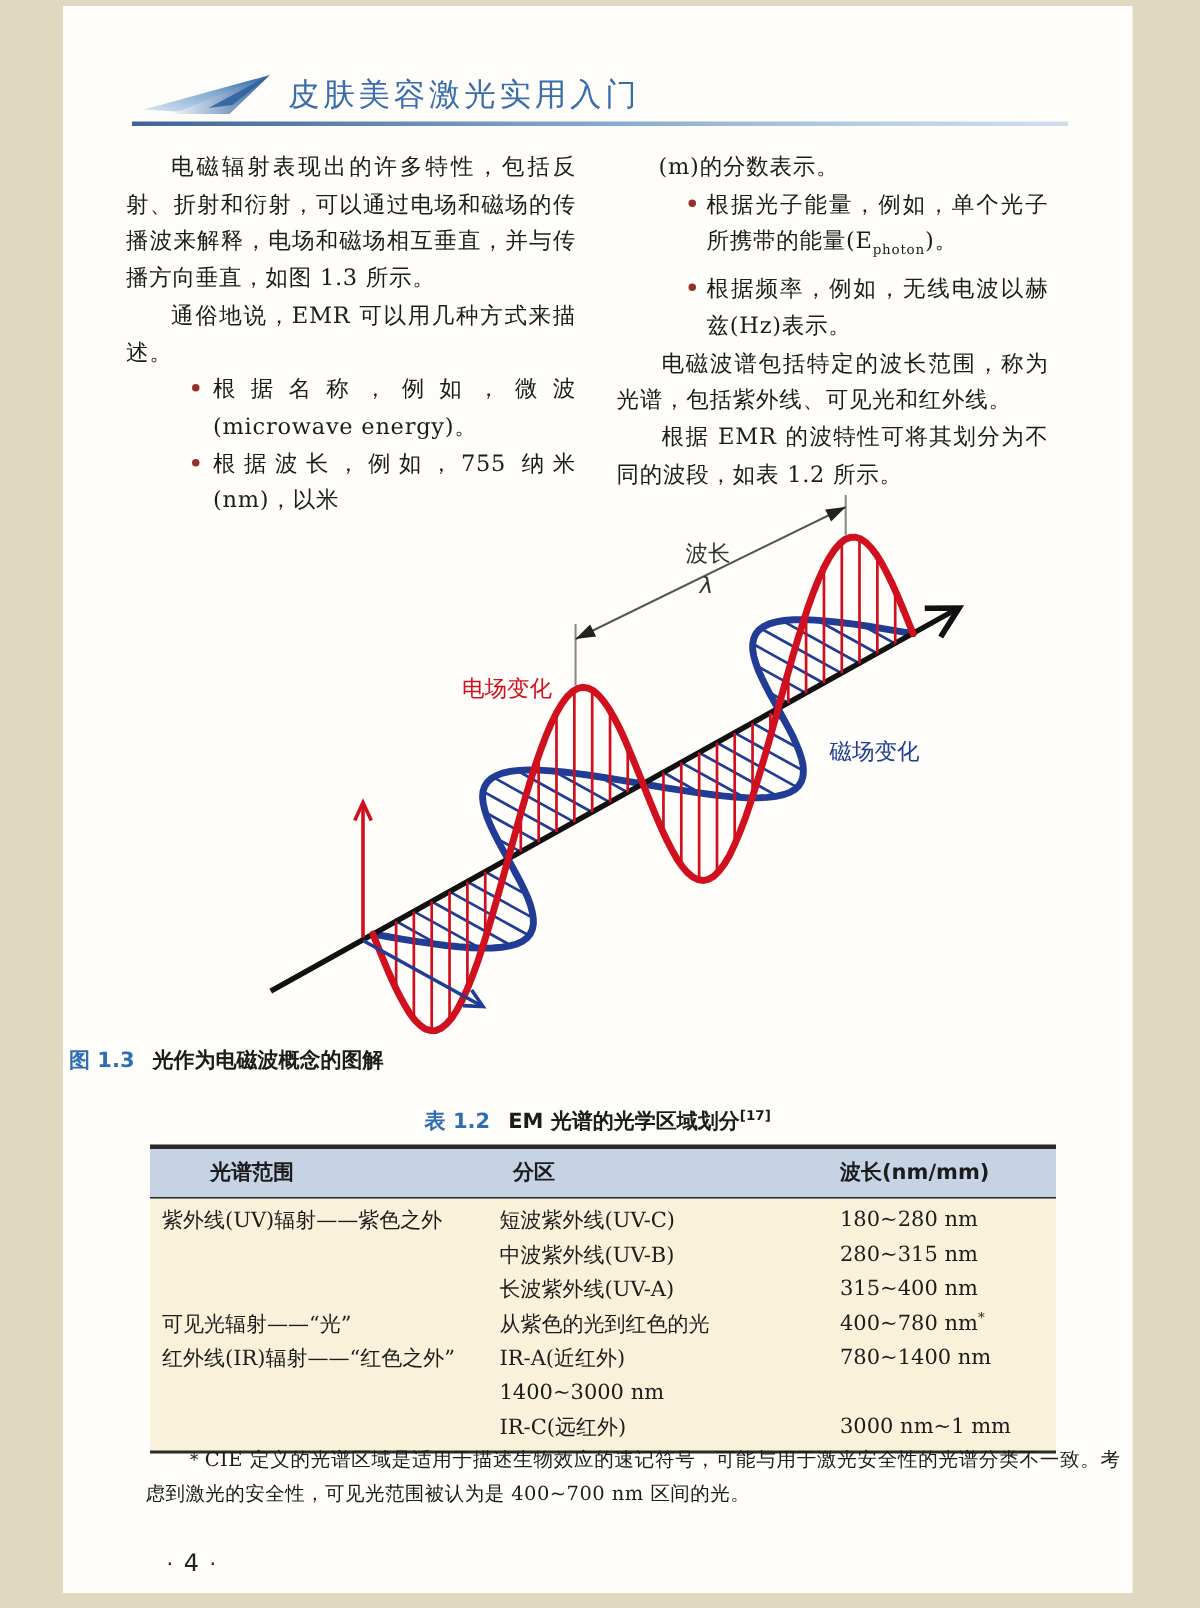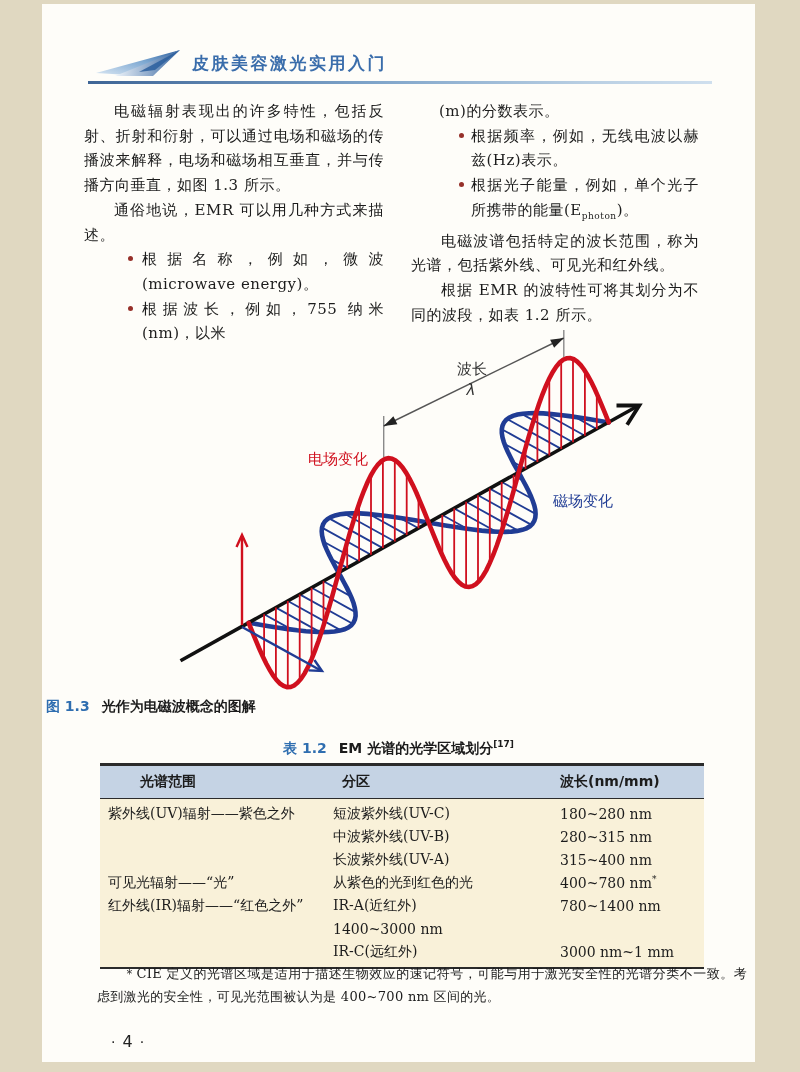--- a/index.html
+++ b/index.html
@@ -2,21 +2,21 @@
 <html><head>
 <meta charset="utf-8">
 <style>
   * { margin:0; padding:0; box-sizing:border-box; }
   html,body { width:800px; height:1072px; }
   body { background:#e0d8c1; position:relative; font-family:"DejaVu Serif","Liberation Serif",serif; color:#1c1c1c; }
   .page { position:absolute; left:42px; top:4px; width:713px; height:1058px; background:#fefdf9; }
 
   
   .hdr { position:absolute; top:44px; left:53px; display:flex; align-items:center; gap:9px; }
-  .hdr-title { font-family:"DejaVu Sans","Liberation Sans",sans-serif; font-weight:bold; font-size:17px; letter-spacing:2.5px; color:#3a6dab; }
+  .hdr-title { font-family:"DejaVu Sans","Liberation Sans",sans-serif; font-weight:normal; font-size:21px; letter-spacing:2.5px; color:#3a6dab; }
   .hdr-rule { position:absolute; top:77px; left:46px; width:624px; height:2.5px;
               background:linear-gradient(90deg,#3e6596,#7da3c9 45%,#b9cfe3 80%,#cfdfee); }
 
   
   .cols { position:absolute; top:95px; left:42px; width:615px; display:flex; justify-content:space-between; }
   .col { font-size:15px; line-height:24.7px; text-align:justify; letter-spacing:0.5px; }
   .col-l { width:300px; } .col-r { width:288px; }
   .para { text-indent:2em; }
   .bullet { position:relative; padding-left:58px; }
   .col-r .bullet { padding-left:60px; }
@@ -93,25 +93,25 @@
       </div>
       <div class="bullet">
         <span class="dot"></span>
         <span>根据波长，例如，755 纳米(nm)，以米</span>
       </div>
     </div>
     <div class="col col-r">
       <div class="cont">(m)的分数表示。</div>
       <div class="bullet">
         <span class="dot"></span>
+        <span><span>根据光子能量，例如，单个光子所携带的能量(E</span><sub class="ph">photon</sub><span>)。</span></span>
+      </div>
+      <div class="bullet">
+        <span class="dot"></span>
         <span>根据频率，例如，无线电波以赫兹(Hz)表示。</span>
-      </div>
-      <div class="bullet">
-        <span class="dot"></span>
-        <span><span>根据光子能量，例如，单个光子所携带的能量(E</span><sub class="ph">photon</sub><span>)。</span></span>
       </div>
       <div class="para">电磁波谱包括特定的波长范围，称为光谱，包括紫外线、可见光和红外线。</div>
       <div class="para">根据 EMR 的波特性可将其划分为不同的波段，如表 1.2 所示。</div>
     </div>
   </div>
 
   <svg class="fig" viewBox="0 0 520 370">
 
     <path id="blue-hatch" stroke="#203c94" stroke-width="1.8" fill="none" d="M124.1,284.2L151.8,299.6M135.9,277.6L180.1,302.1M147.8,271.0L200.9,300.4M159.7,264.4L212.7,293.7M171.6,257.8L215.5,282.1M183.5,251.2L210.9,266.4M207.2,237.9L191.3,229.1M219.1,231.3L183.7,211.7M231.0,224.7L182.0,197.6M242.9,218.1L188.7,188.1M254.8,211.5L204.6,183.7M266.7,204.9L229.0,184.0M278.5,198.3L259.8,187.9M302.3,185.0L327.1,198.8M314.2,178.4L356.3,201.7M326.1,171.8L378.4,200.8M338.0,165.2L391.5,194.9M349.8,158.6L395.6,183.9M361.7,152.0L392.0,168.7M373.6,145.3L383.2,150.6M385.5,138.7L372.7,131.7M397.4,132.1L364.5,113.9M409.3,125.5L361.8,99.2M421.2,118.9L367.2,89.0M433.0,112.3L381.7,83.9M444.9,105.7L404.9,83.5M456.8,99.1L435.0,87.0"></path>
     <path id="blue-wave" stroke="#203c94" stroke-width="4.6" fill="none" stroke-linecap="round" d="M108.7,292.8L118.8,294.5L128.8,296.2L138.6,297.7L148.1,299.1L157.2,300.3L165.9,301.2L174.0,301.8L181.5,302.1L188.4,302.0L194.5,301.5L199.9,300.6L204.5,299.3L208.3,297.5L211.3,295.3L213.5,292.6L214.9,289.5L215.6,286.0L215.5,282.1L214.8,277.8L213.6,273.3L211.8,268.4L209.5,263.3L206.9,257.9L204.0,252.5L201.0,246.9L197.9,241.3L194.8,235.7L191.9,230.2L189.1,224.8L186.7,219.6L184.6,214.6L183.1,209.8L182.1,205.4L181.7,201.3L182.0,197.6L183.1,194.3L184.9,191.4L187.5,189.0L190.9,187.0L195.1,185.4L200.1,184.3L205.8,183.6L212.3,183.3L219.5,183.4L227.4,183.9L235.8,184.7L244.7,185.7L254.0,187.0L263.7,188.5L273.6,190.1L283.6,191.8L293.7,193.5L303.8,195.2L313.7,196.8L323.4,198.2L332.7,199.5L341.6,200.6L350.0,201.4L357.8,201.8L365.0,201.9L371.5,201.6L377.3,200.9L382.3,199.8L386.5,198.3L389.9,196.3L392.5,193.8L394.3,190.9L395.3,187.6L395.6,183.9L395.3,179.8L394.3,175.4L392.7,170.7L390.7,165.7L388.3,160.4L385.5,155.0L382.5,149.5L379.5,143.9L376.4,138.3L373.3,132.8L370.5,127.3L367.9,122.0L365.6,116.9L363.8,112.0L362.5,107.4L361.8,103.1L361.8,99.2L362.5,95.7L363.9,92.6L366.1,89.9L369.1,87.7L372.9,85.9L377.5,84.6L382.8,83.7L389.0,83.2L395.8,83.1L403.4,83.4L411.5,84.1L420.2,85.0L429.3,86.1L438.8,87.5L448.6,89.1L458.6,90.7L468.7,92.4"></path>

